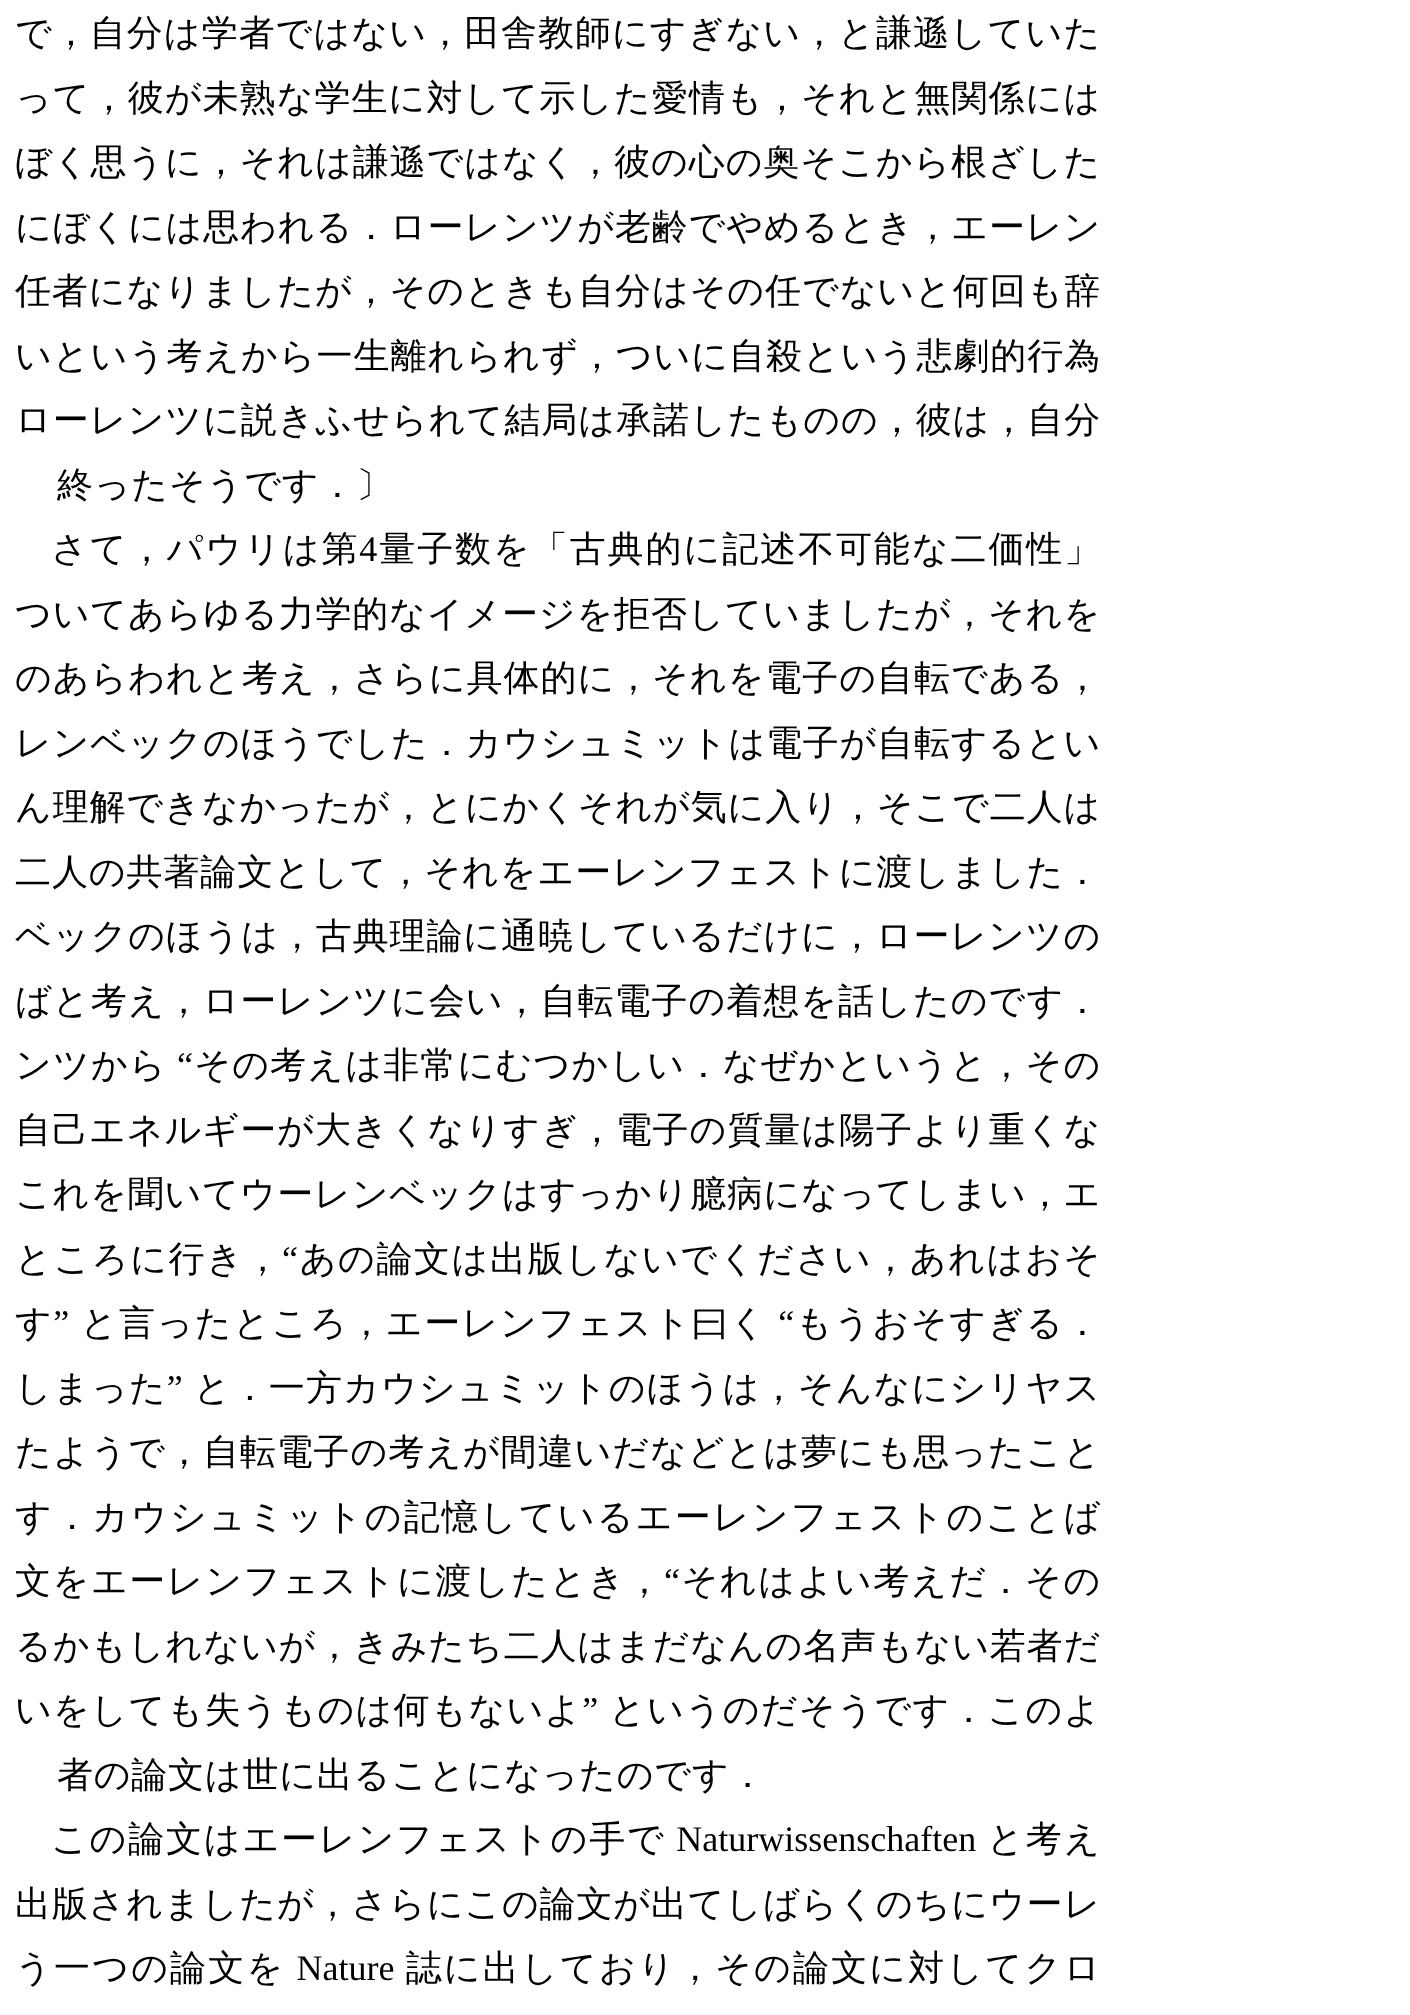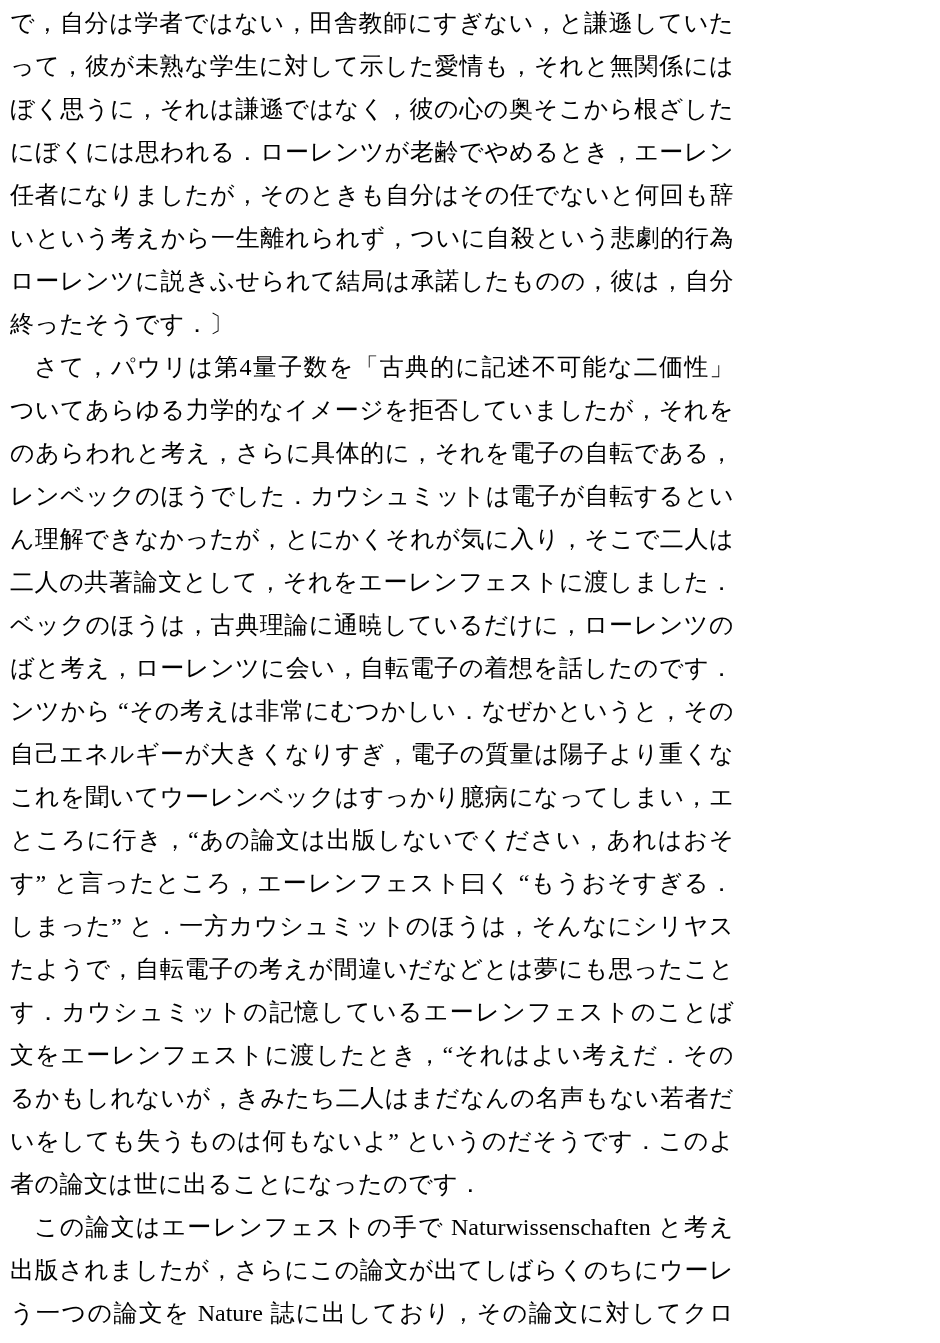--- a/index.html
+++ b/index.html
@@ -28,20 +28,21 @@
     text-align: justify;
     text-align-last: justify;
     text-justify: inter-character;
     letter-spacing: 0.5px;
     white-space: normal;
     overflow: hidden;
   }
   .line.para-end {
     text-align: right;
     text-align-last: left;
+    margin-left: 28px;
   }
   .line.indent {
     text-indent: 1em;
   }
   .latin-italic {
     font-family: "Liberation Serif", "DejaVu Serif", serif;
     letter-spacing: 0;
   }
 </style>
 </head>

